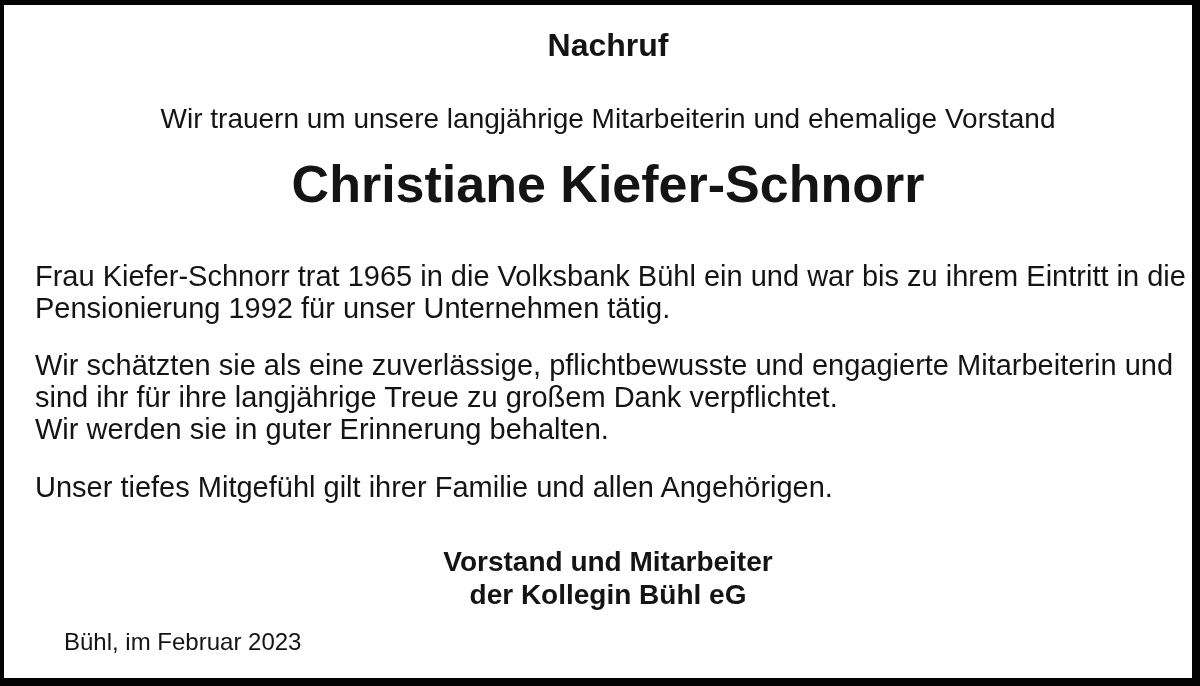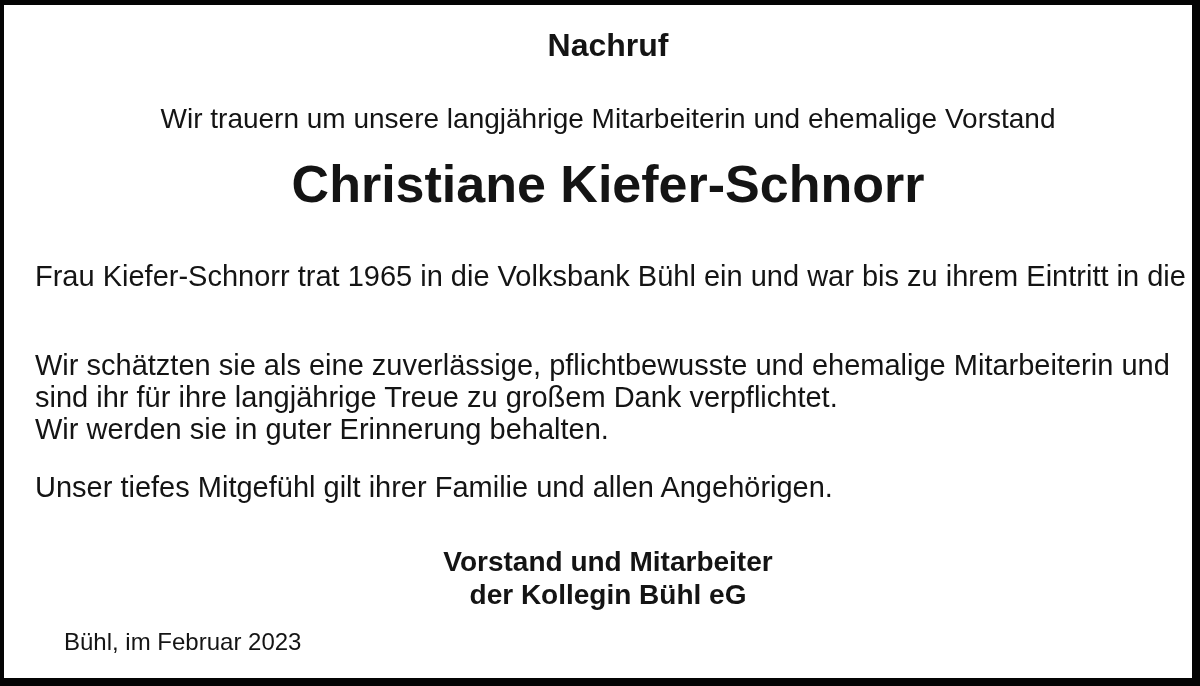--- a/index.html
+++ b/index.html
@@ -72,22 +72,23 @@
   <div class="page">
 
     <div class="line center title" style="top:24px">Nachruf</div>
 
     <div class="line center intro" style="top:100px">Wir trauern um unsere langjährige Mitarbeiterin und ehemalige Vorstand</div>
 
     <div class="line center name" style="top:153px">Christiane Kiefer-Schnorr</div>
 
     <div class="line left body-line" style="top:257px">Frau Kiefer-Schnorr trat 1965 in die Volksbank Bühl ein und war bis zu ihrem Eintritt in die</div>
 
+    <div class="line left body-line" style="top:289px">Pensionierung 1992 für unser Unternehmen tätig.</div>
 
-    <div class="line left body-line" style="top:346px">Wir schätzten sie als eine zuverlässige, pflichtbewusste und ehemalige Mitarbeiterin und</div>
+    <div class="line left body-line" style="top:346px">Wir schätzten sie als eine zuverlässige, pflichtbewusste und engagierte Mitarbeiterin und</div>
 
     <div class="line left body-line" style="top:410px">Wir werden sie in guter Erinnerung behalten.</div>
 
     <div class="line left body-line" style="top:378px">sind ihr für ihre langjährige Treue zu großem Dank verpflichtet.</div>
 
     <div class="line center sig-line" style="top:543px">Vorstand und Mitarbeiter</div>
 
     <div class="line left body-line" style="top:468px">Unser tiefes Mitgefühl gilt ihrer Familie und allen Angehörigen.</div>
 
     <div class="line center sig-line" style="top:576px">der Kollegin Bühl eG</div>

